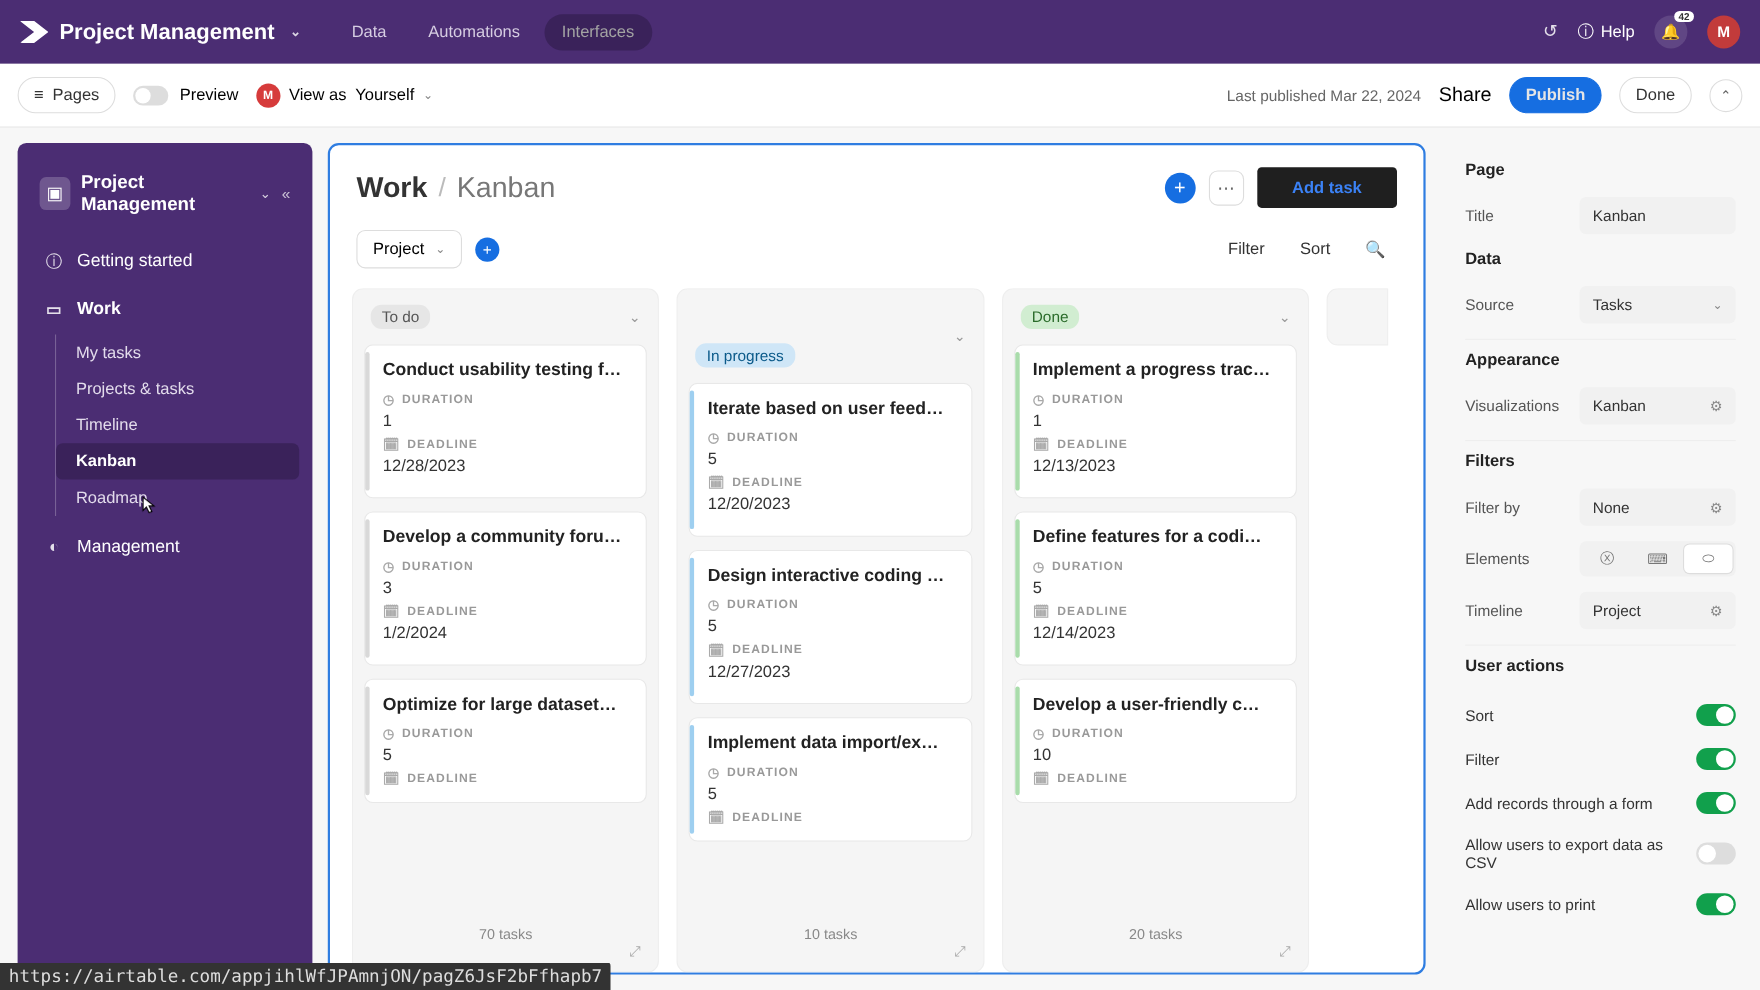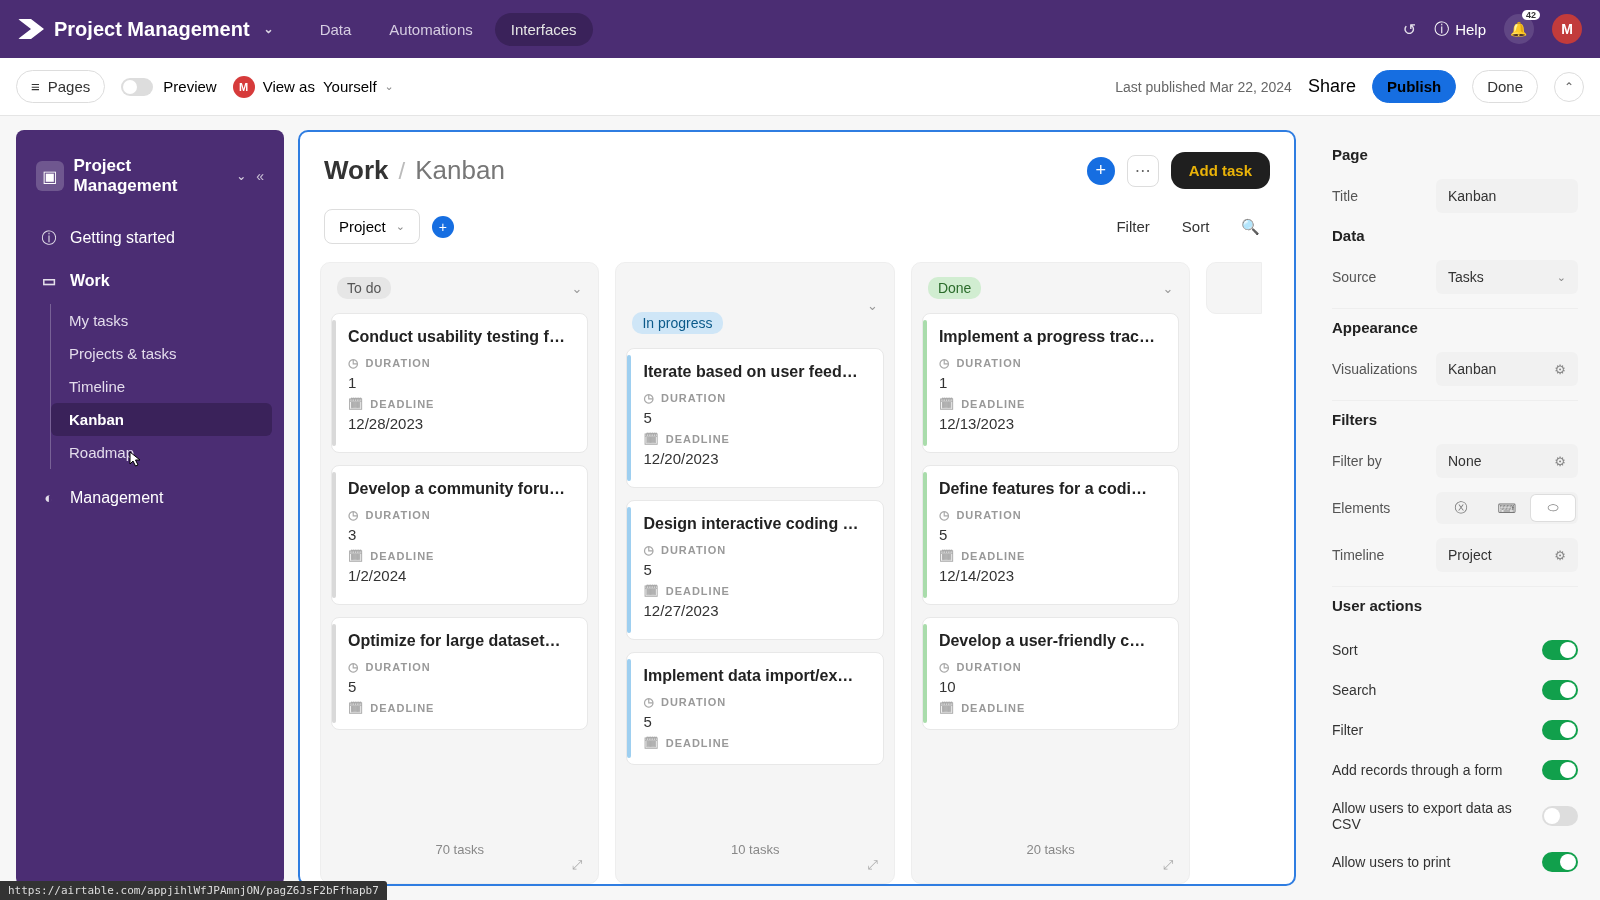--- a/index.html
+++ b/index.html
@@ -5,32 +5,32 @@
 * { margin: 0; padding: 0; box-sizing: border-box; font-family: -apple-system, BlinkMacSystemFont, "Segoe UI", Helvetica, Arial, sans-serif; }
 body { width: 1600px; height: 900px; overflow: hidden; background: #f7f7f7; }
 
 
 .topbar { height: 58px; background: #4b2d73; display: flex; align-items: center; padding: 0 18px; color: #fff; }
 .topbar .logo { display: flex; align-items: center; gap: 10px; font-size: 20px; font-weight: 600; }
 .topbar .logo-icon { width: 26px; height: 20px; background: #fff; clip-path: polygon(0 0, 50% 0, 100% 50%, 50% 100%, 0 100%, 50% 50%); border-radius: 2px; }
 .topbar .chev { font-size: 12px; opacity: .8; margin-left: 4px; }
 .topbar .tabs { display: flex; gap: 6px; margin-left: 30px; }
 .topbar .tab { padding: 8px 16px; border-radius: 20px; color: #d6cde2; font-size: 15px; cursor: pointer; }
-.topbar .tab.active { background: #3a225a; color: #e5e5e5; }
+.topbar .tab.active { background: #3a225a; color: #a3a3a3; }
 .topbar .spacer { flex: 1; }
 .topbar .right { display: flex; align-items: center; gap: 18px; }
 .topbar .icon-btn { width: 30px; height: 30px; border-radius: 50%; background: rgba(255,255,255,.12); display: flex; align-items: center; justify-content: center; font-size: 14px; position: relative; }
 .topbar .badge { position: absolute; top: -4px; right: -6px; background: #fff; color: #333; font-size: 9px; border-radius: 8px; padding: 0 4px; font-weight: 600; }
 .topbar .help { display: flex; align-items: center; gap: 6px; color: #fff; font-size: 15px; }
 .topbar .avatar { width: 30px; height: 30px; border-radius: 50%; background: #c23b3b; color: #fff; display: flex; align-items: center; justify-content: center; font-weight: 600; font-size: 14px; }
 
 
 .secondbar { height: 58px; background: #fff; border-bottom: 1px solid #e5e5e5; display: flex; align-items: center; padding: 0 16px; gap: 16px; }
 .pill { border: 1px solid #ddd; border-radius: 20px; padding: 7px 14px; display: flex; align-items: center; gap: 8px; font-size: 15px; color: #333; background: #fff; cursor: pointer; }
-.pill.primary { background: #166ee1; color: #000000; border-color: #166ee1; font-weight: 600; text-align: center; }
+.pill.primary { background: #166ee1; color: #e5e5e5; border-color: #166ee1; font-weight: 600; text-align: center; }
 .toggle-switch { width: 32px; height: 18px; border-radius: 10px; background: #ddd; position: relative; }
 .toggle-switch::after { content: ""; width: 14px; height: 14px; background: #fff; border-radius: 50%; position: absolute; top: 2px; left: 2px; }
 .viewas { display: flex; align-items: center; gap: 8px; font-size: 15px; }
 .small-avatar { width: 22px; height: 22px; border-radius: 50%; background: #d63b3b; color: #fff; font-size: 11px; font-weight: 600; display: flex; align-items: center; justify-content: center; }
 .secondbar .spacer { flex: 1; }
 .muted { color: #666; font-size: 14px; }
 .icon-circle { width: 30px; height: 30px; border: 1px solid #ddd; border-radius: 50%; display: flex; align-items: center; justify-content: center; color: #666; }
 
 
 .main { display: flex; height: calc(900px - 116px); }
@@ -51,21 +51,21 @@
 
 
 .center { flex: 1; margin: 14px; background: #fff; border: 2px solid #2f7de1; border-radius: 10px; display: flex; flex-direction: column; overflow: hidden; }
 .center .header { padding: 20px 24px 12px; display: flex; align-items: center; }
 .center .header .crumb { font-size: 26px; font-weight: 600; color: #333; }
 .center .header .sep { font-size: 24px; color: #bbb; margin: 0 10px; }
 .center .header .page { font-size: 26px; color: #777; }
 .center .header .actions { margin-left: auto; display: flex; align-items: center; gap: 12px; }
 .circle-plus { width: 28px; height: 28px; border-radius: 50%; background: #166ee1; color: #fff; display: flex; align-items: center; justify-content: center; font-size: 18px; font-weight: 300; }
 .dots-btn { width: 32px; height: 32px; border: 1px solid #ddd; border-radius: 8px; display: flex; align-items: center; justify-content: center; color: #666; }
-.addtask { background: #1f1f1f; color: #eab308; padding: 10px 18px; border-radius: 14px; font-weight: 600; font-size: 15px; }
+.addtask { background: #1f1f1f; color: #3b82f6; padding: 10px 32px; border-radius: 4px; font-weight: 600; font-size: 15px; }
 
 .toolbar { padding: 8px 24px 18px; display: flex; align-items: center; gap: 12px; }
 .dropdown { border: 1px solid #ddd; border-radius: 8px; padding: 8px 14px; display: flex; align-items: center; gap: 10px; font-size: 15px; }
 .small-circle-plus { width: 22px; height: 22px; border-radius: 50%; background: #166ee1; color: #fff; display: flex; align-items: center; justify-content: center; font-size: 14px; }
 .toolbar .spacer { flex: 1; }
 .link-btn { font-size: 15px; color: #333; padding: 6px 10px; }
 
 
 .board { flex: 1; display: flex; gap: 16px; padding: 0 32px 0 20px; overflow: hidden; }
 .col { width: 302px; background: #f5f5f5; border-radius: 10px; border: 1px solid #eee; display: flex; flex-direction: column; }
@@ -100,21 +100,21 @@
 .seg { flex: 1; display: flex; background: #f1f1f1; border-radius: 6px; padding: 3px; gap: 2px; }
 .seg .seg-item { flex: 1; height: 26px; display: flex; align-items: center; justify-content: center; border-radius: 5px; font-size: 13px; color: #777; }
 .seg .seg-item.active { background: #fff; box-shadow: 0 0 0 1px #ddd; }
 .toggle { width: 36px; height: 20px; border-radius: 11px; background: #11a04c; position: relative; margin-left: auto; }
 .toggle::after { content: ""; width: 16px; height: 16px; background: #fff; border-radius: 50%; position: absolute; top: 2px; right: 2px; }
 .toggle.off { background: #ddd; }
 .toggle.off::after { right: auto; left: 2px; }
 .action-row { display: flex; align-items: center; font-size: 14px; color: #333; padding: 10px 0; }
 
 
-.statusbar { position: fixed; bottom: 0; left: 0; background: #333; color: #ddd; font-size: 11px; padding: 3px 8px; font-family: monospace; border-radius: 0 3px 0 0; }
+.statusbar { position: fixed; bottom: 0; left: 0; background: #333; color: #ddd; font-size: 16px; padding: 3px 8px; font-family: monospace; border-radius: 0 3px 0 0; }
 
 
 .cursor { position: fixed; width: 14px; height: 18px; pointer-events: none; z-index: 9999; }
 
 svg { display: block; }
 </style>
 </head>
 <body>
 
 <div class="topbar">
@@ -389,24 +389,20 @@
     </div>
     <div class="rp-divider"></div>
 
     <div class="rp-section-title">User actions</div>
     <div id="actions-list">
         <div class="action-row">
           <span>Sort</span>
           <div class="toggle"></div>
         </div>
         <div class="action-row">
-          <span>Search</span>
-          <div class="toggle"></div>
-        </div>
-        <div class="action-row">
           <span>Filter</span>
           <div class="toggle"></div>
         </div>
         <div class="action-row">
           <span>Add records through a form</span>
           <div class="toggle"></div>
         </div>
         <div class="action-row">
           <span>Allow users to export data as CSV</span>
           <div class="toggle off"></div>

